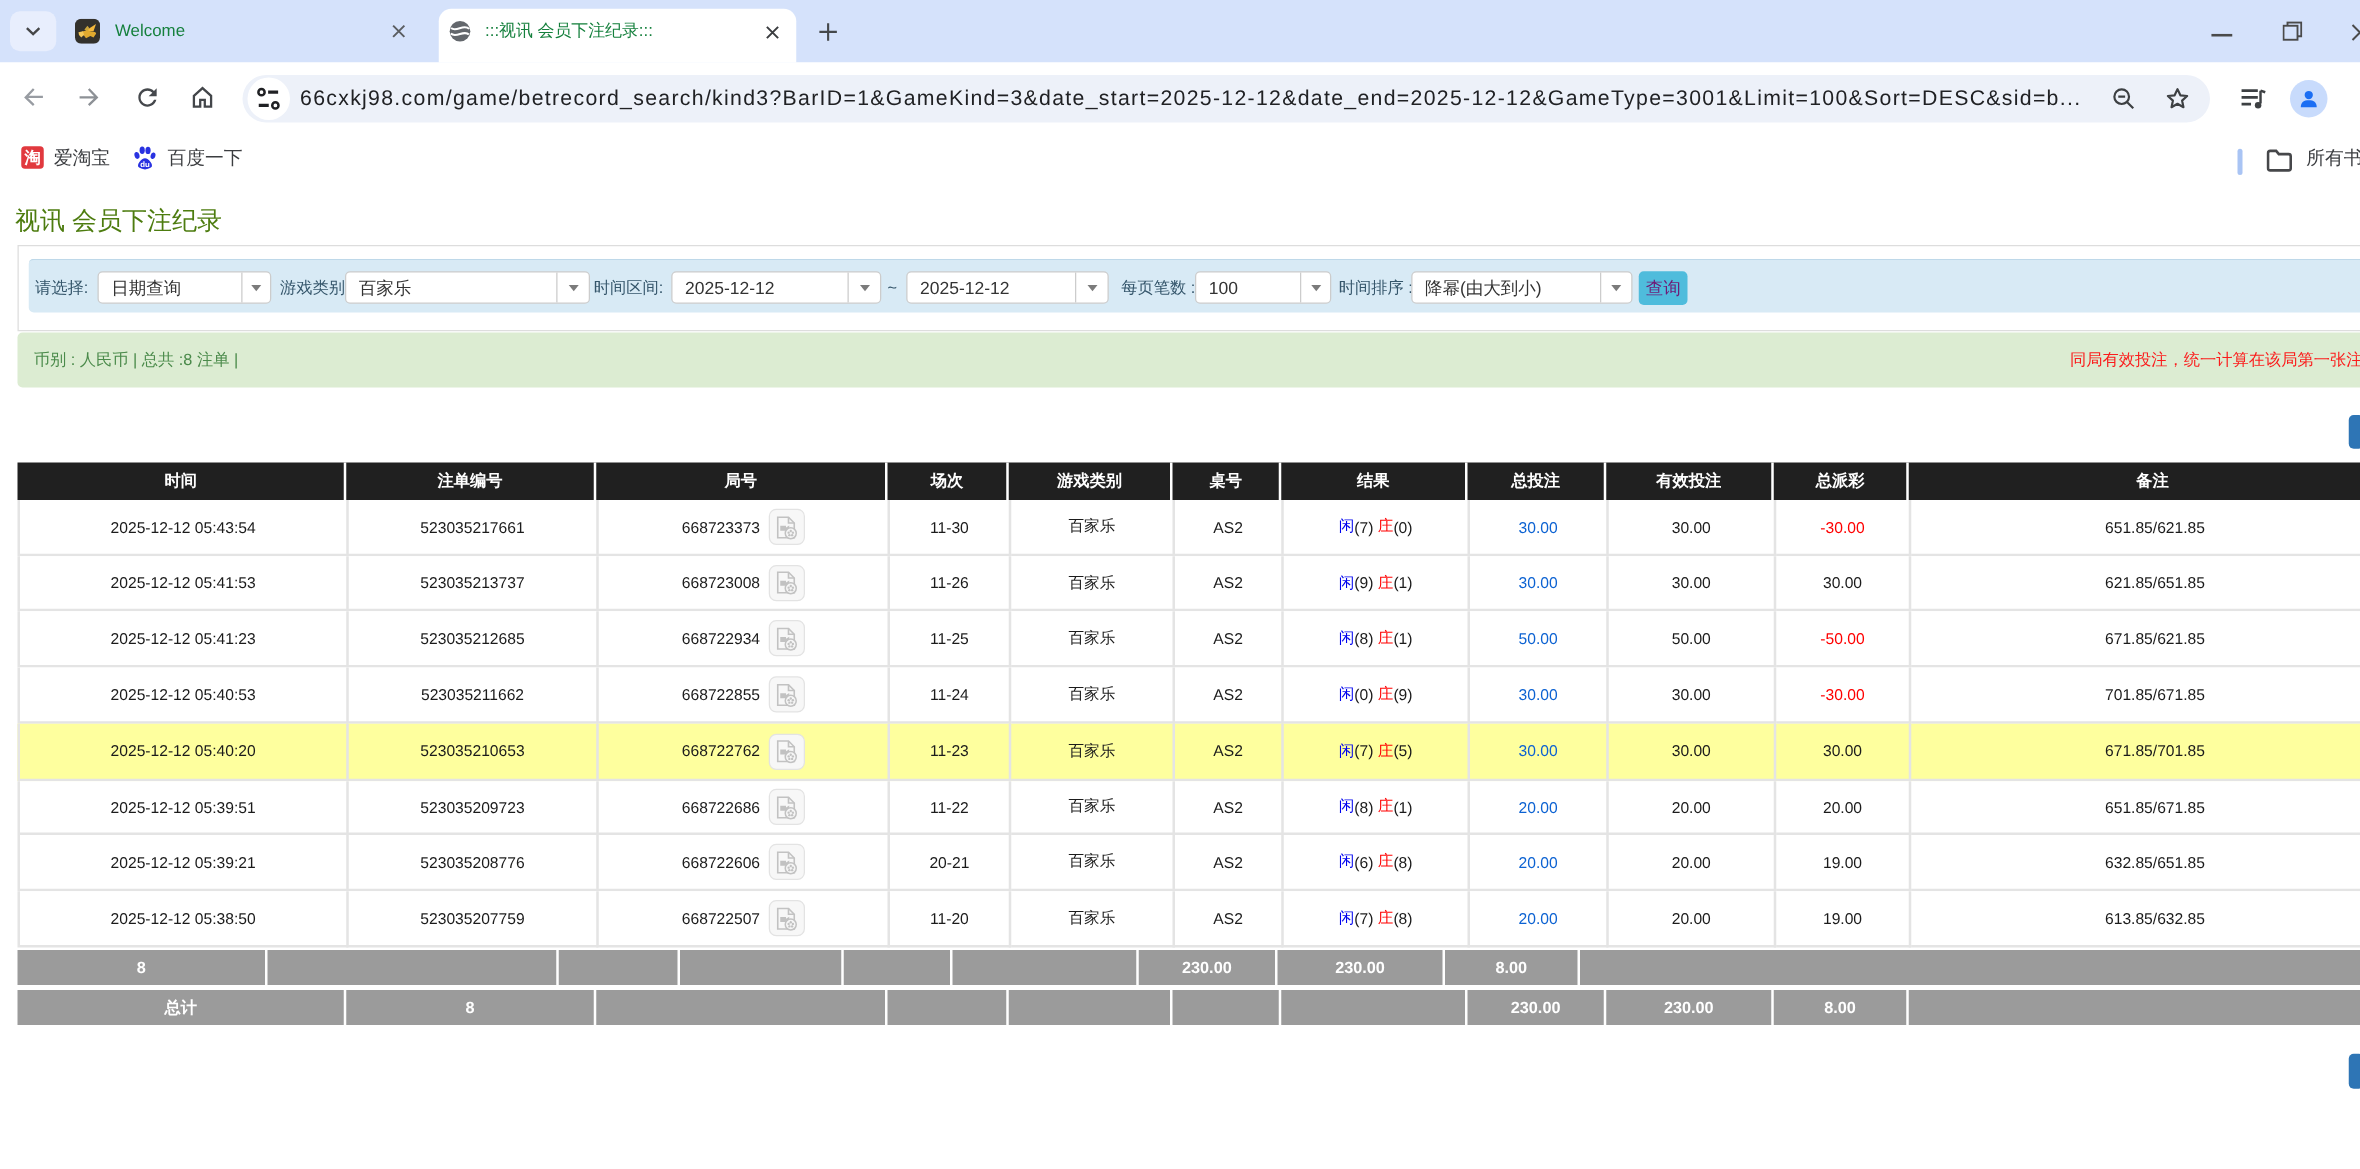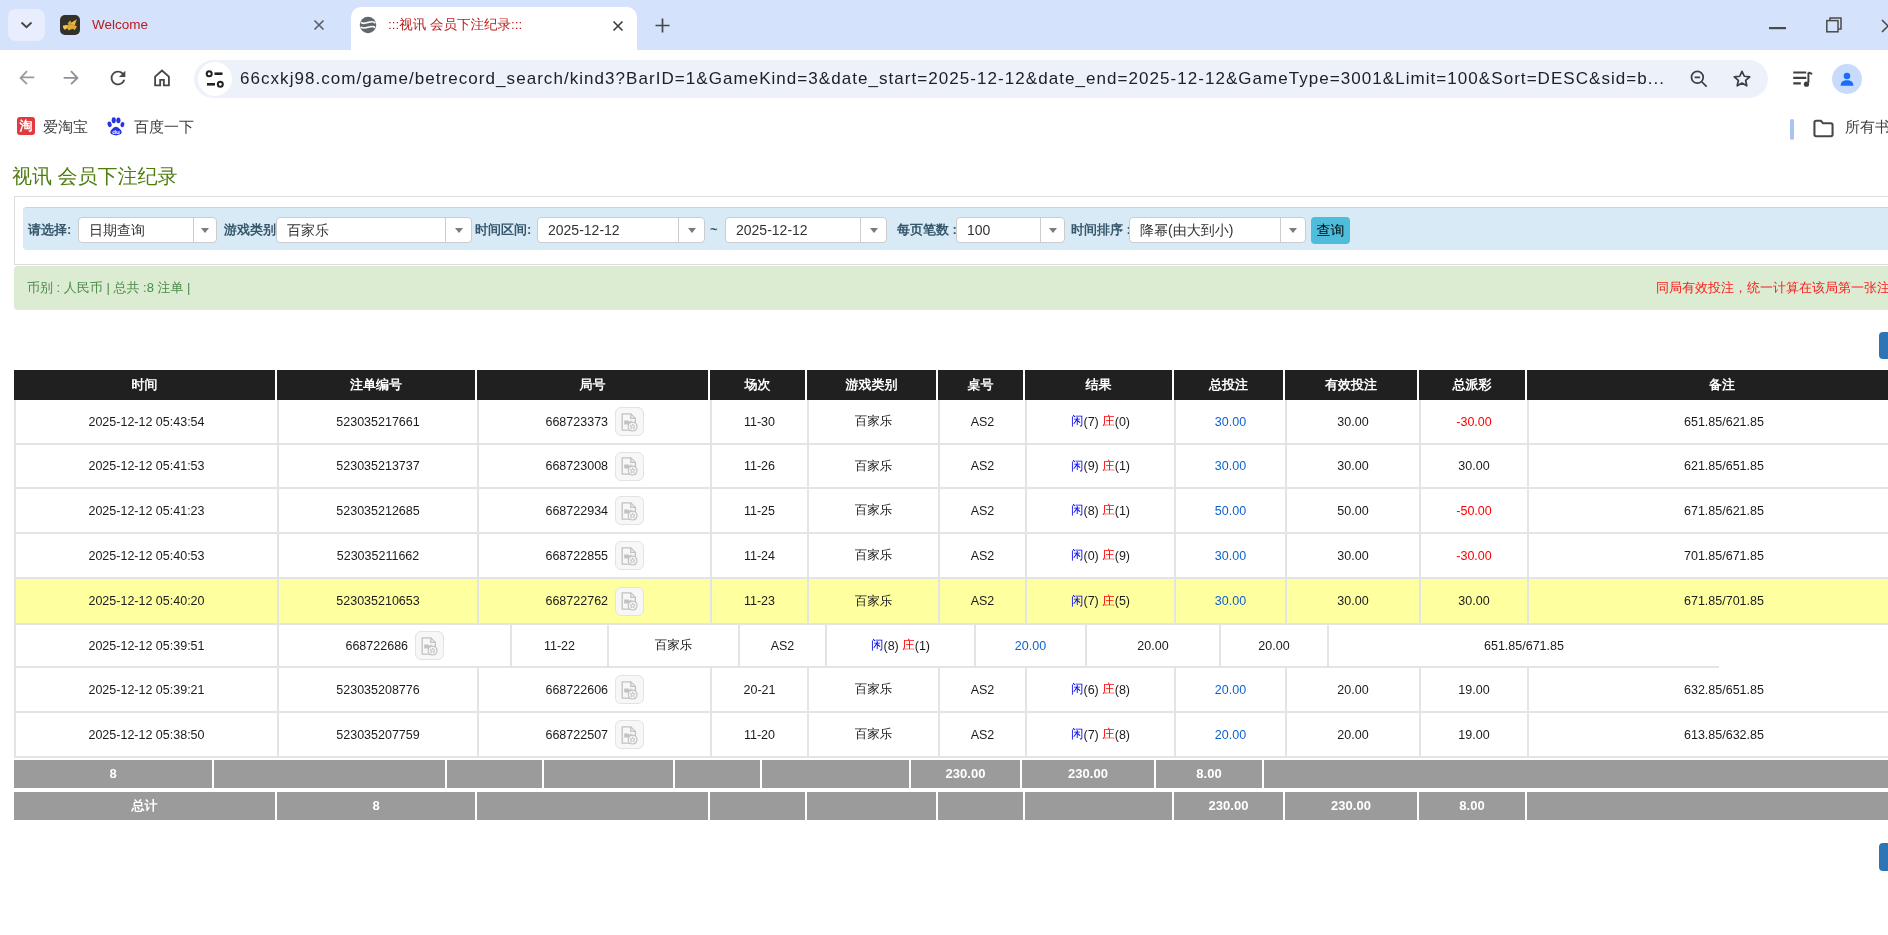--- a/index.html
+++ b/index.html
@@ -1,43 +1,43 @@
 <!DOCTYPE html>
 <html><head><meta charset="utf-8"><style>
 * { margin:0; padding:0; box-sizing:border-box; }
 html,body { width:1888px; height:935px; overflow:hidden; background:#fff;
   font-family:"Liberation Sans",sans-serif; }
 
 #titlebar { position:absolute; left:0; top:0; width:1888px; height:50px; background:#d5e2fb; }
 #chevbtn { position:absolute; left:8px; top:9px; width:37px; height:32px; border-radius:8px; background:#e8eefd; }
-.tabtxt { position:absolute; top:0; height:50px; line-height:50px; font-size:13.5px; color:#b91c1c; white-space:nowrap; }
+.tabtxt { position:absolute; top:0; height:50px; line-height:50px; font-size:13.5px; color:#15803d; white-space:nowrap; }
 #tab2 { position:absolute; left:351px; top:7px; width:286px; height:43px; background:#fff; border-radius:10px 10px 0 0; }
 
 #navbar { position:absolute; left:0; top:50px; width:1888px; height:55px; background:#fff; }
 #pill { position:absolute; left:194px; top:10px; width:1574px; height:38px; border-radius:19px; background:#edf1f9; }
 #tunec { position:absolute; left:4px; top:2px; width:34px; height:34px; border-radius:50%; background:#fff; }
 #url { position:absolute; left:46px; top:0; width:1455px; height:38px; line-height:38px; font-size:17px; letter-spacing:1.05px; color:#202124; white-space:nowrap; overflow:hidden; }
 
 #bookmarks { position:absolute; left:0; top:105px; width:1888px; height:43px; background:#fff; }
 .bktxt { position:absolute; top:0; height:43px; line-height:43px; font-size:15px; color:#3b3d40; white-space:nowrap; }
 #tbicon { position:absolute; left:17px; top:12px; width:18px; height:18px; background:#e1393e; border-radius:3px;
   color:#fff; font-size:13px; line-height:18px; text-align:center; font-weight:bold; }
 
 #page { position:absolute; left:0; top:148px; width:1888px; height:787px; background:#fff; }
 #ptitle { position:absolute; left:12px; top:15px; font-size:20px; color:#4d7c0f; }
 #panel { position:absolute; left:14px; top:48px; width:1891px; height:69px; border:1px solid #ddd; background:#fff; }
 #fbar { position:absolute; left:8px; top:10px; width:1876px; height:43px; background:#d8eaf5; border-radius:4px; border-top:1px solid #bed8e9; }
-.flab { position:absolute; top:0; height:43px; line-height:43px; font-size:13px; font-weight:bold; color:#35566b; white-space:nowrap; }
+.flab { position:absolute; top:0; height:43px; line-height:43px; font-size:13px; font-weight:normal; color:#35566b; white-space:nowrap; }
 .combo { position:absolute; top:9px; height:26px; background:#fff; border:1px solid #ccc; border-radius:4px; }
 .cotxt { position:absolute; left:10px; top:0; height:24px; line-height:24px; font-size:14px; color:#333; white-space:nowrap; }
 .coarr { position:absolute; right:0; top:0; bottom:0; border-left:1px solid #ccc; }
 .coarr:after { content:""; position:absolute; left:50%; top:50%; margin:-2px 0 0 -4px;
   border:4px solid transparent; border-top:5px solid #7b7b7b; }
 #qbtn { position:absolute; left:1288px; top:9px; width:39px; height:27px; background:#4fbcdc; border-radius:4px;
-  color:#000000; font-size:14px; text-align:center; line-height:27px; }
+  color:#701a75; font-size:14px; text-align:center; line-height:27px; }
 #greenbar { position:absolute; left:14px; top:118px; width:1891px; height:44px; background:#dcecd2; border-radius:4px; }
 #gtext { position:absolute; left:13px; top:0; height:44px; line-height:44px; font-size:13px; color:#4a8a4a; }
 #rtext { position:absolute; left:1642px; top:0; height:44px; line-height:44px; font-size:13px; color:#fb1b1b; white-space:nowrap; }
 .bluebtn { position:absolute; left:1879px; width:12px; background:#2e75b5; border-radius:4px; }
 
 #thead { position:absolute; left:14px; top:222px; width:1897px; height:30px; background:#202020; display:flex; }
 .h { height:30px; line-height:30px; text-align:center; font-size:13px; font-weight:bold; color:#fff;
   border-right:2px solid #fff; flex:none; }
 .trow { position:absolute; left:14px; width:1897px; background:#fff; display:flex; border-left:2px solid #e4e4e4; }
 .trow.yel { background:#feff9e; }
@@ -338,20 +338,21 @@
       <div class="c" style="width:149px"><span class="bx">闲</span>(7)&nbsp;<span class="bz">庄</span>(5)</div>
       <div class="c" style="width:111px">
         <span class="bl">30.00</span>
       </div>
       <div class="c" style="width:134px">30.00</div>
       <div class="c" style="width:108px;color:#1b1b1b">30.00</div>
       <div class="c" style="width:390px;border-right:none">671.85/701.85</div>
     </div>
 <div class="trow" style="top:477px;height:43px">
       <div class="c" style="width:263px">2025-12-12 05:39:51</div>
+      <div class="c" style="width:200px">523035209723</div>
       <div class="c" style="width:233px">668722686&nbsp;<span class="vbtn">
           <svg width="20" height="20" viewBox="0 0 20 20">
             <path d="M3.2 1.8 H11.8 L16.4 6.4 V18.2 H3.2 Z" fill="none" stroke="#c2c2c2" stroke-width="1.3"></path>
             <path d="M11.8 1.8 V6.4 H16.4" fill="none" stroke="#c2c2c2" stroke-width="1.3"></path>
             <path d="M5.2 8.6 h4.6 v4 H5.2 Z M9.8 10 l2.6-1.7 v4.8 l-2.6-1.7 Z" fill="#c2c2c2"></path>
             <circle cx="13.6" cy="14.6" r="4.4" fill="#f6f6f6" stroke="#c2c2c2" stroke-width="1.2"></circle>
             <circle cx="13.6" cy="12.8" r="0.95" fill="#c2c2c2"></circle>
             <circle cx="11.9" cy="14.1" r="0.95" fill="#c2c2c2"></circle>
             <circle cx="15.3" cy="14.1" r="0.95" fill="#c2c2c2"></circle>
             <circle cx="12.5" cy="16.1" r="0.95" fill="#c2c2c2"></circle>

